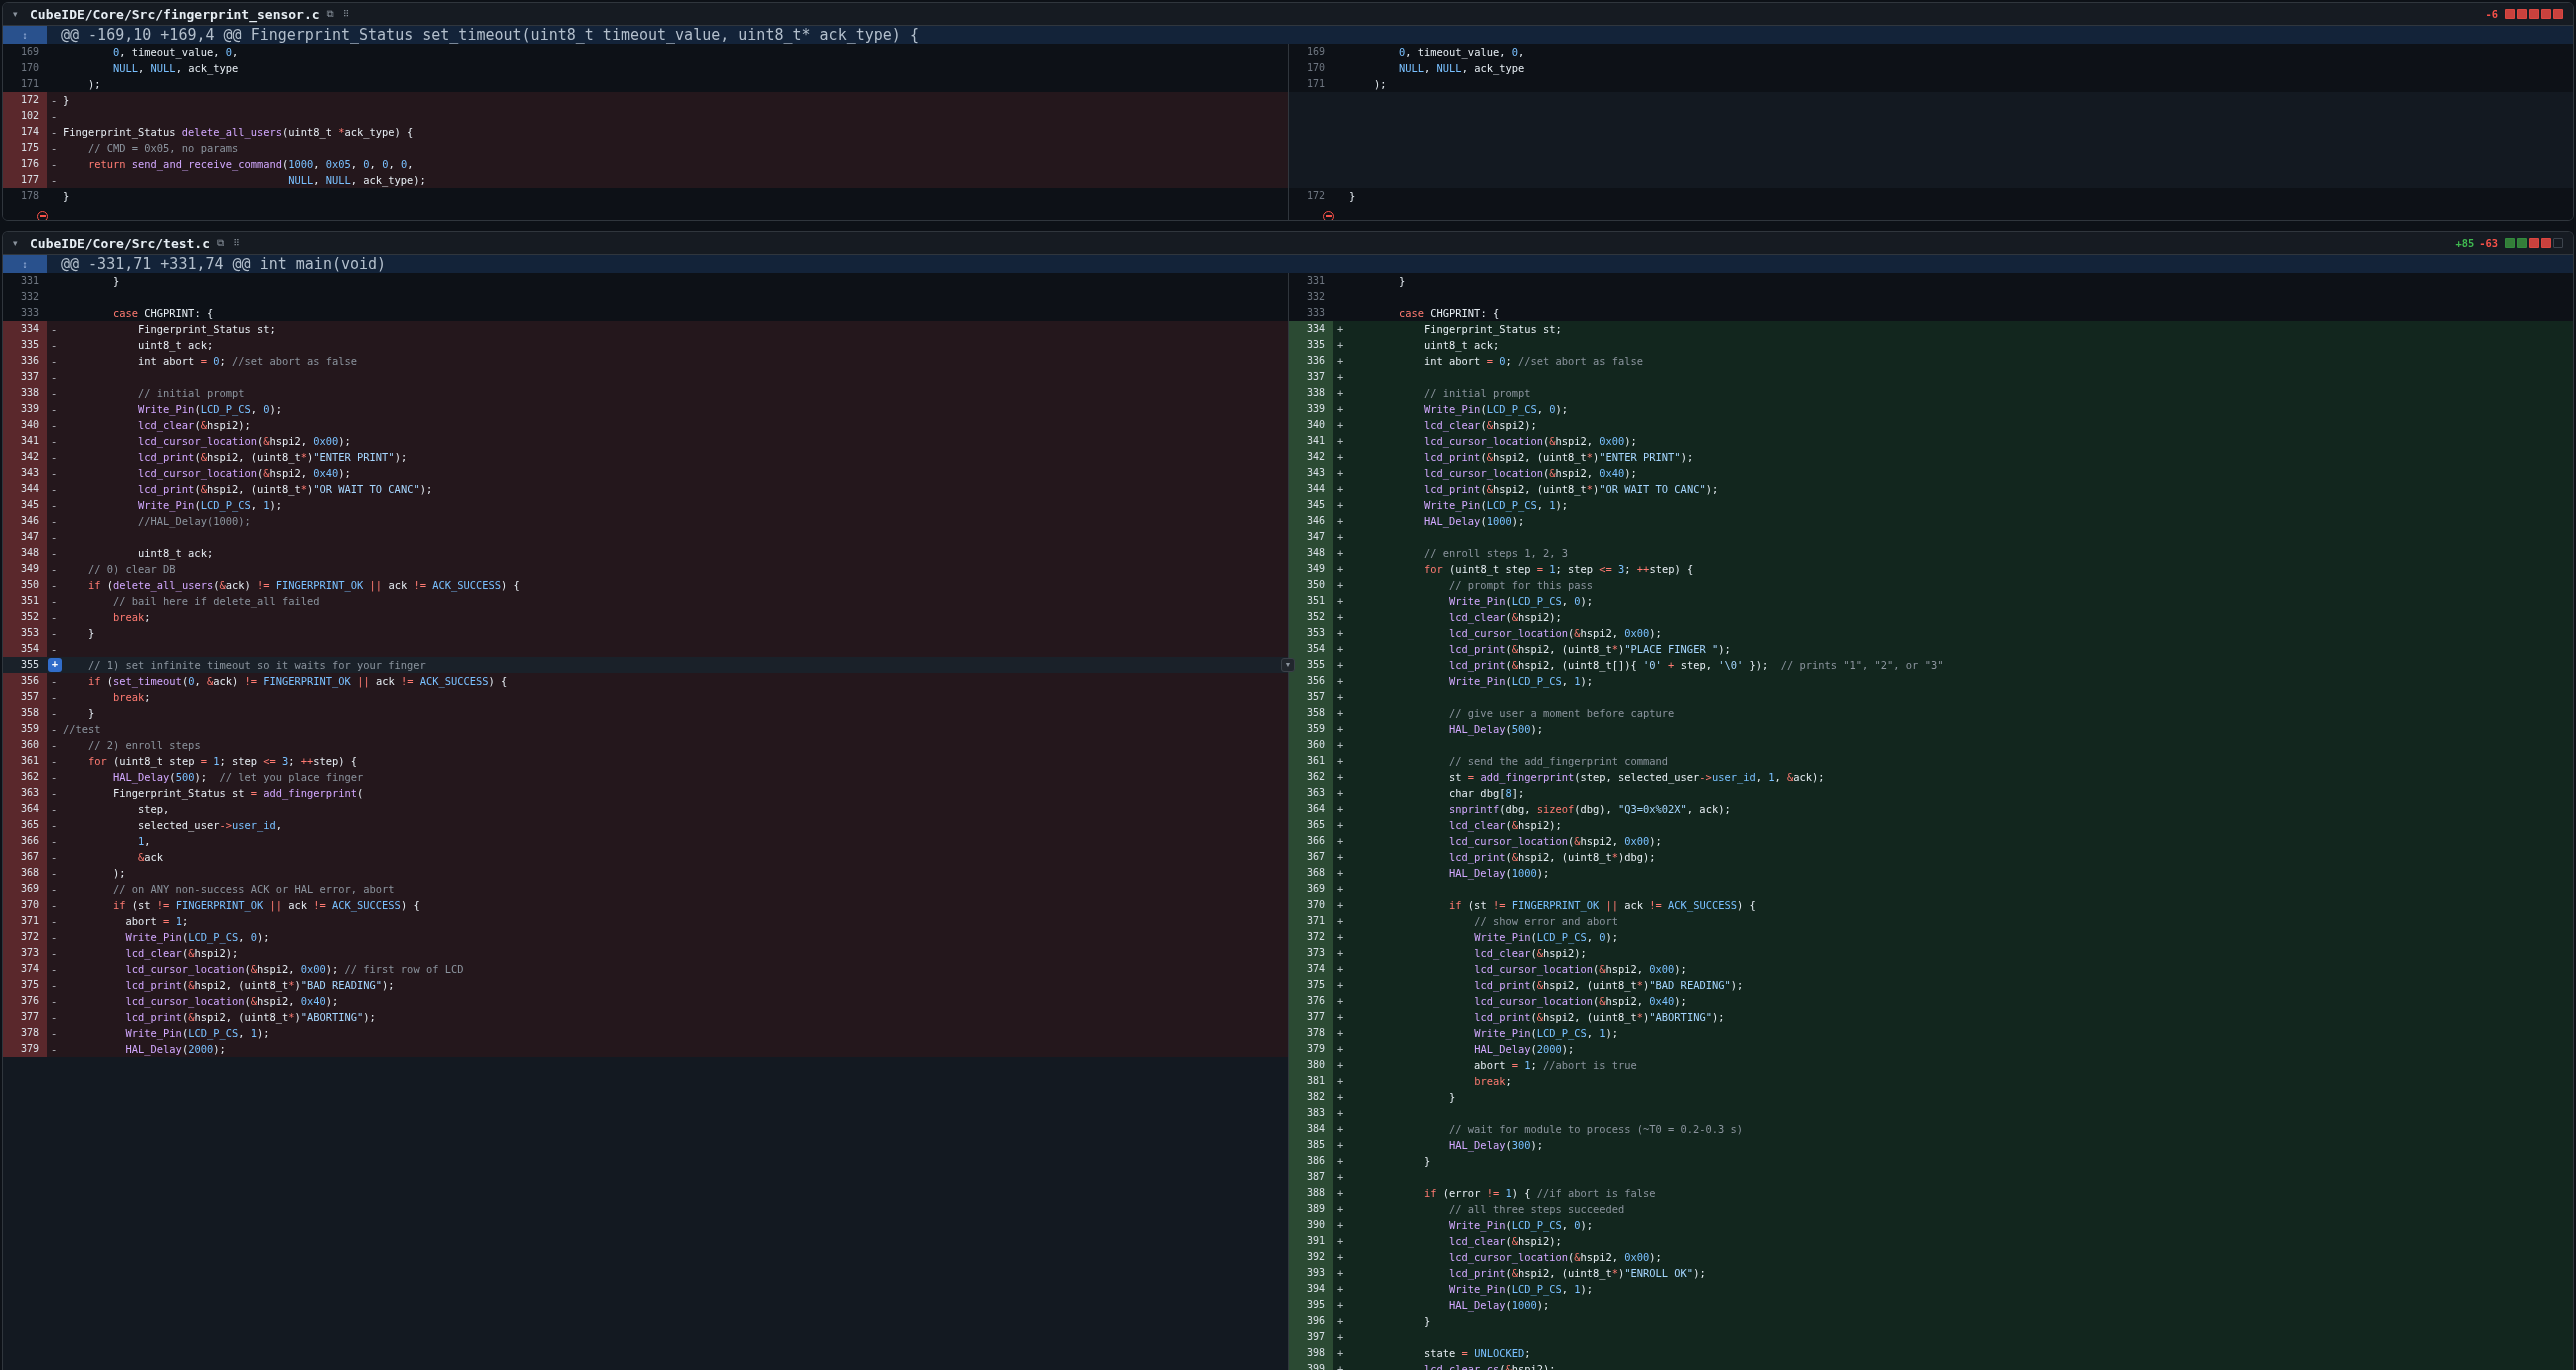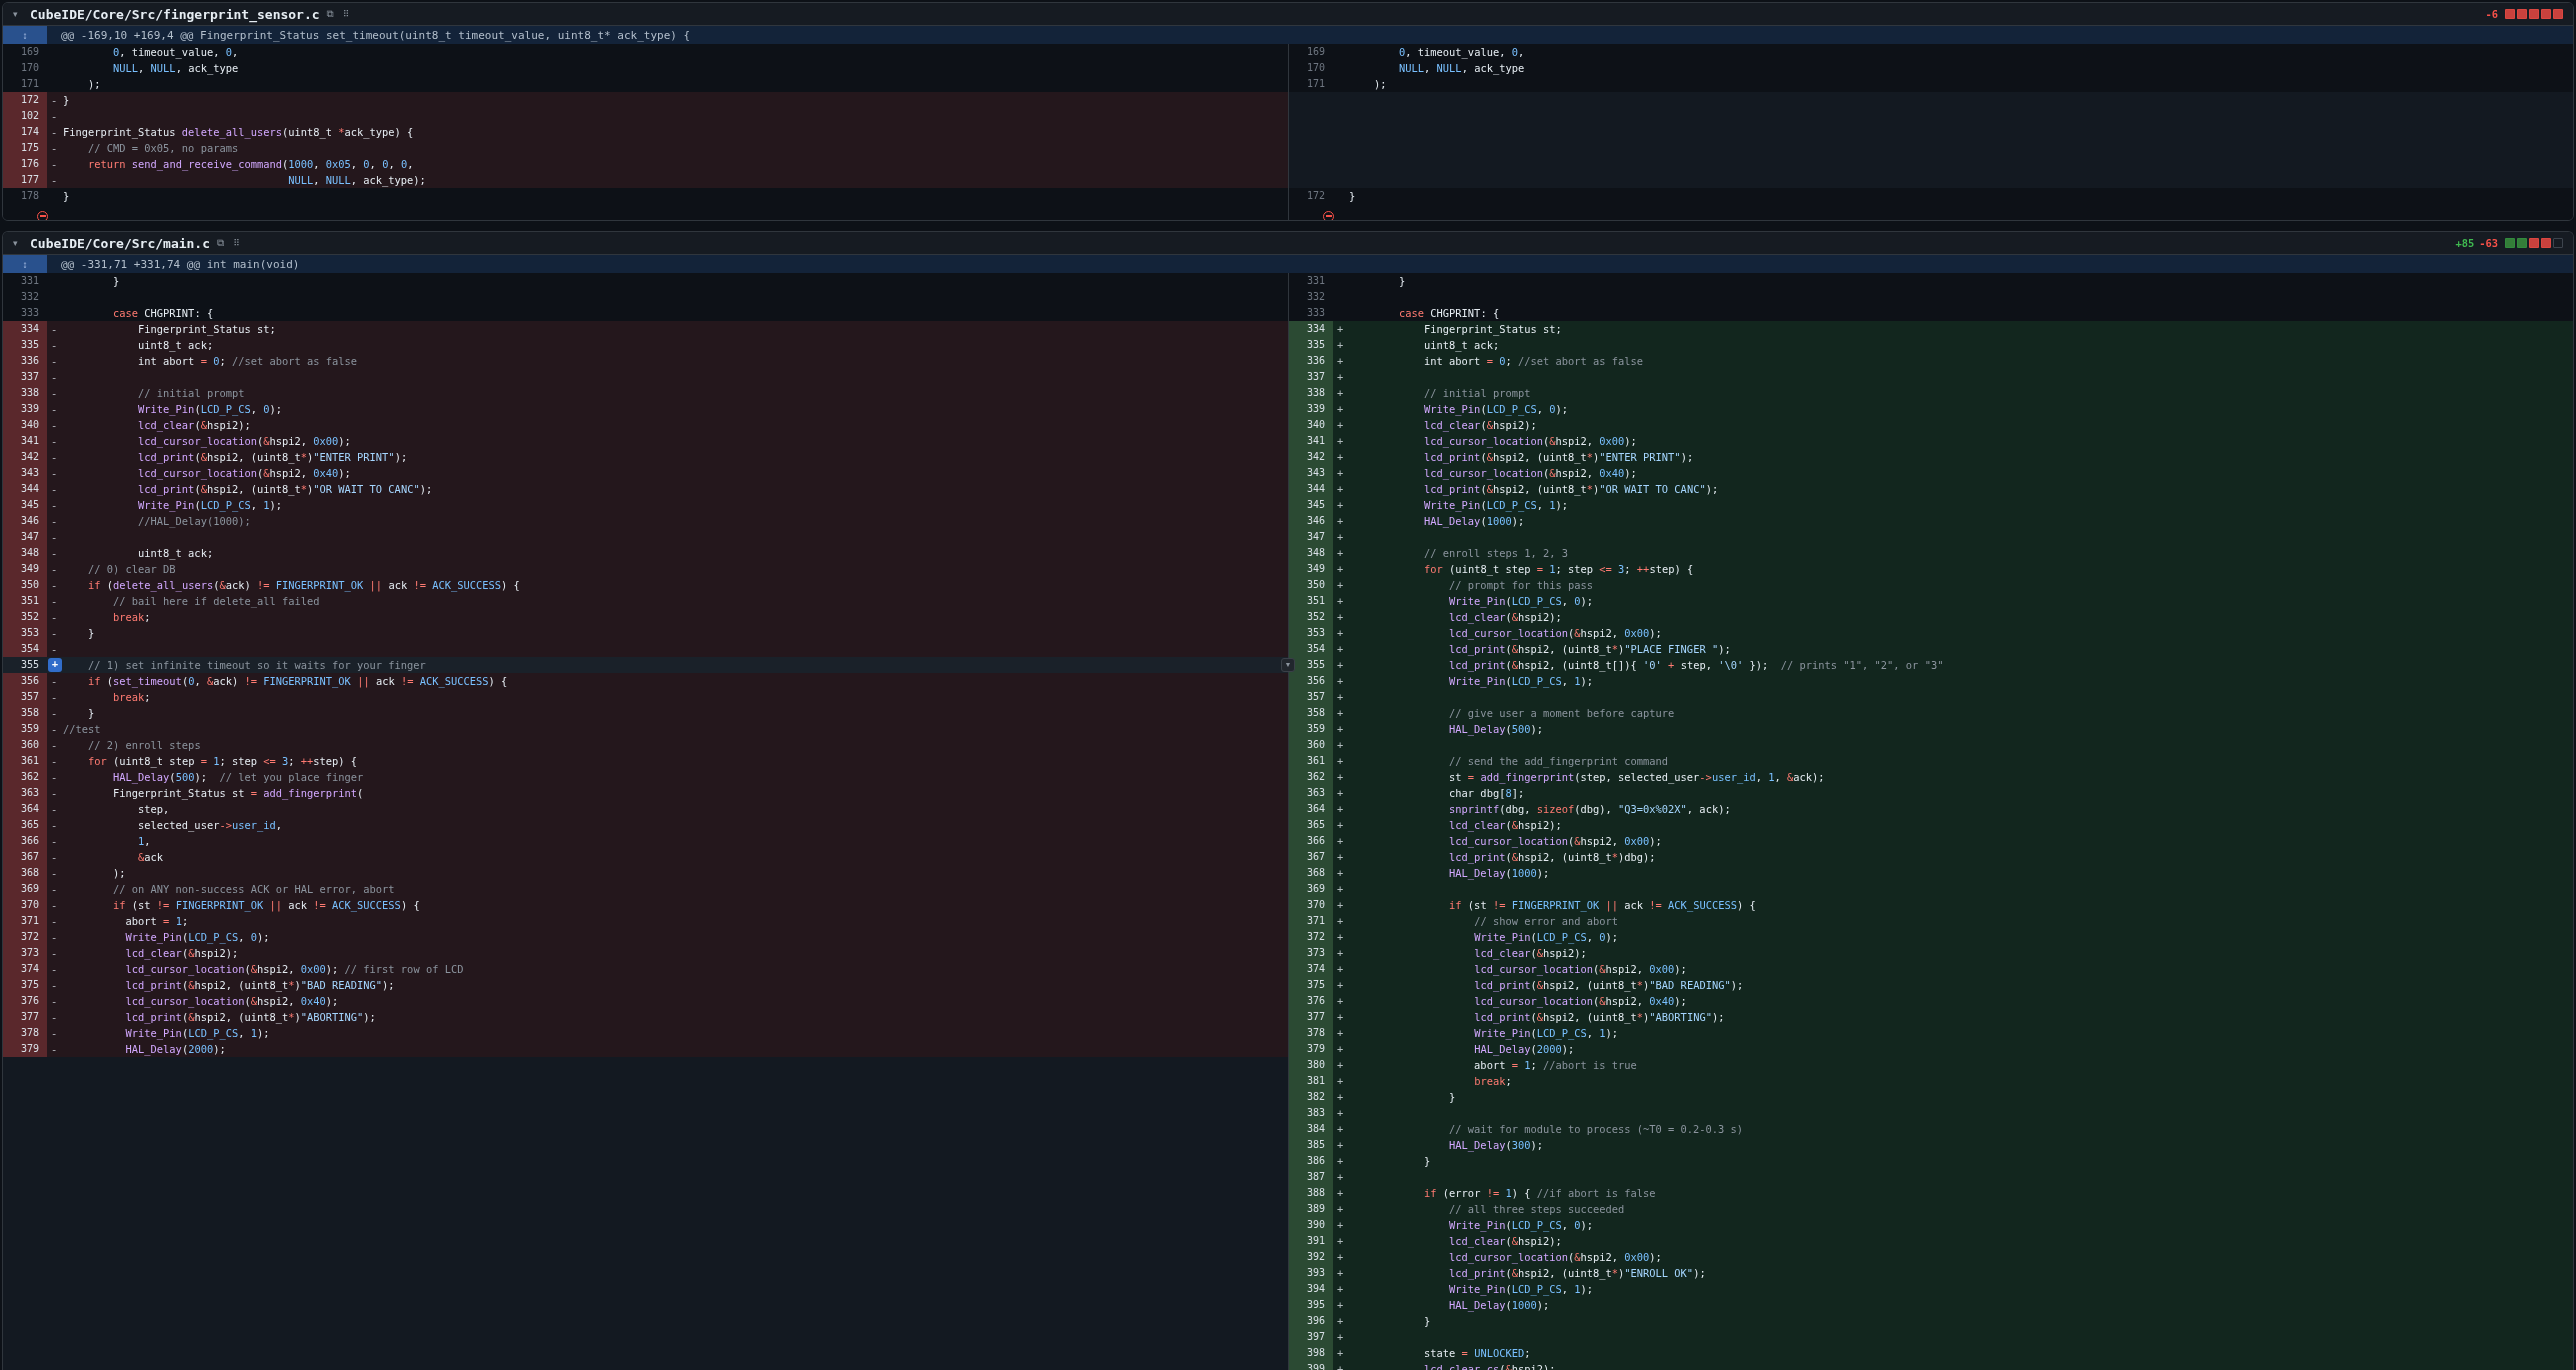--- a/index.html
+++ b/index.html
@@ -21,21 +21,21 @@
   .stat .adds{color:#3fb950;}
   .stat .dels{color:#f85149;}
   .sqs{display:flex;gap:2px;margin-left:2px;}
   .sq{width:8px;height:8px;border-radius:1px;}
   .sq.g{background:#347d39;border:1px solid #2ea04366;}
   .sq.r{background:#c9413d;border:1px solid #f8514966;}
   .sq.n{background:transparent;border:1px solid #3d444d;}
   .hunk{height:18px;background:#132339;display:flex;align-items:center;}
   .hunkbtn{width:44px;align-self:stretch;background:#29518d;color:#b9cdf0;display:flex;
     align-items:center;justify-content:center;font-size:10px;cursor:pointer;flex:none;}
-  .hunktext{font-family:"DejaVu Sans Mono",monospace;font-size:11px;color:#b3bfcc;
+  .hunktext{font-family:"DejaVu Sans Mono",monospace;font-size:15px;color:#b3bfcc;
     padding-left:14px;white-space:pre;}
   .rows{position:relative;}
   .drow{display:flex;height:16px;position:relative;}
   .half{width:1285px;display:flex;flex:none;position:relative;}
   .half.rside{border-left:1px solid #30363d;width:1284px;}
   .num{width:44px;flex:none;text-align:right;padding-right:8px;box-sizing:border-box;
     font-family:"DejaVu Sans Mono",monospace;font-size:10px;line-height:16px;color:#6e7681;cursor:pointer;}
   .mark{width:16px;flex:none;font-family:"DejaVu Sans Mono",monospace;font-size:10.4px;
     line-height:16px;color:#e6edf3;opacity:.75;padding-left:4px;box-sizing:border-box;}
   .code{flex:1;font-family:"DejaVu Sans Mono",monospace;font-size:10.4px;line-height:16px;
@@ -218,21 +218,21 @@
           <div class="half ctx rside">
             <span class="ominus"></span>
           </div>
         </div>
       </div>
   </div>
 
   <div class="filecard" id="file1">
     <div class="fhead">
       <span class="fchev">▾</span>
-      <span class="fname">CubeIDE/Core/Src/main.c</span>
+      <span class="fname">CubeIDE/Core/Src/test.c</span>
       <span class="fico">⧉</span>
       <span class="fgrip">⠿</span>
       <span class="fspacer"></span>
       <span class="stat">
         <span class="adds">+85</span>
         <span class="dels">-63</span>
         <span class="sqs">
             <span class="sq g"></span>
             <span class="sq g"></span>
             <span class="sq r"></span>

